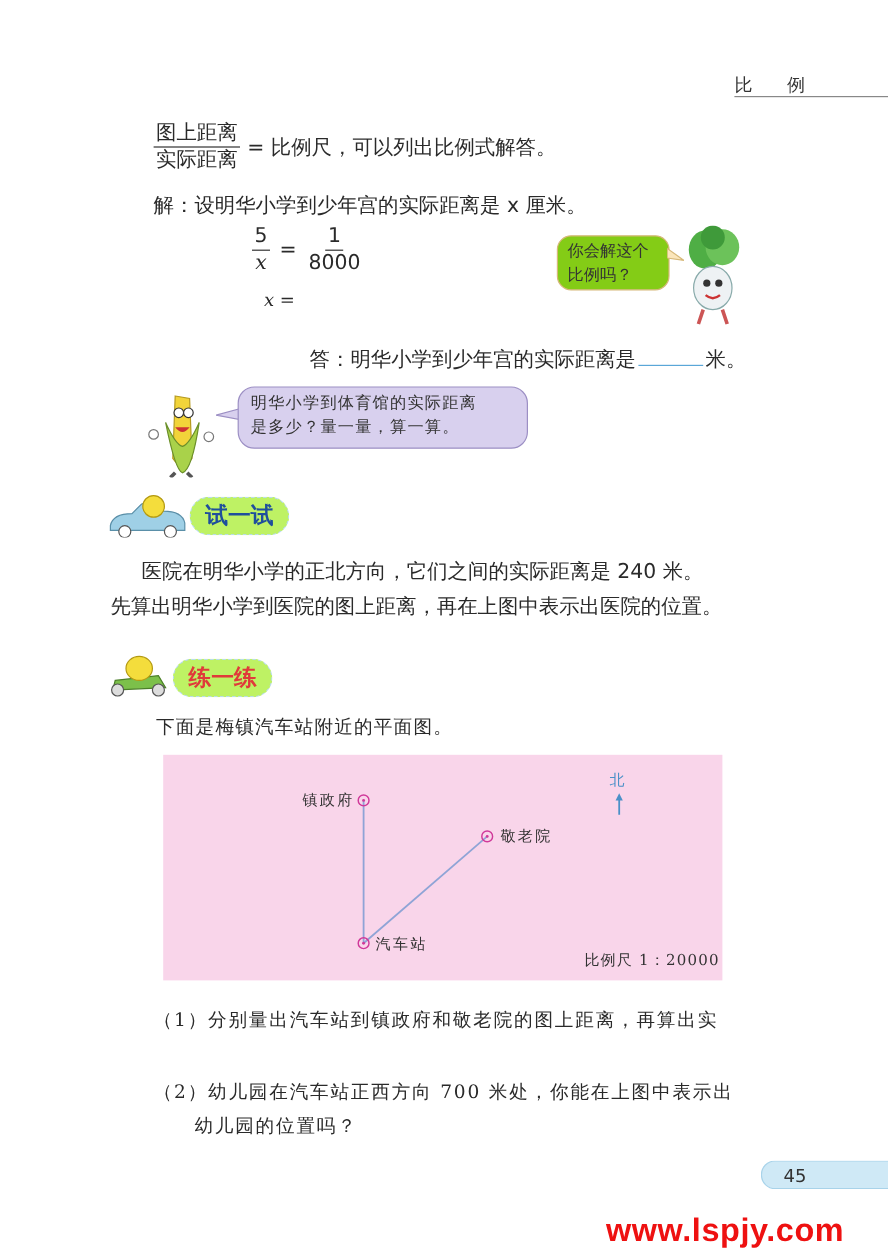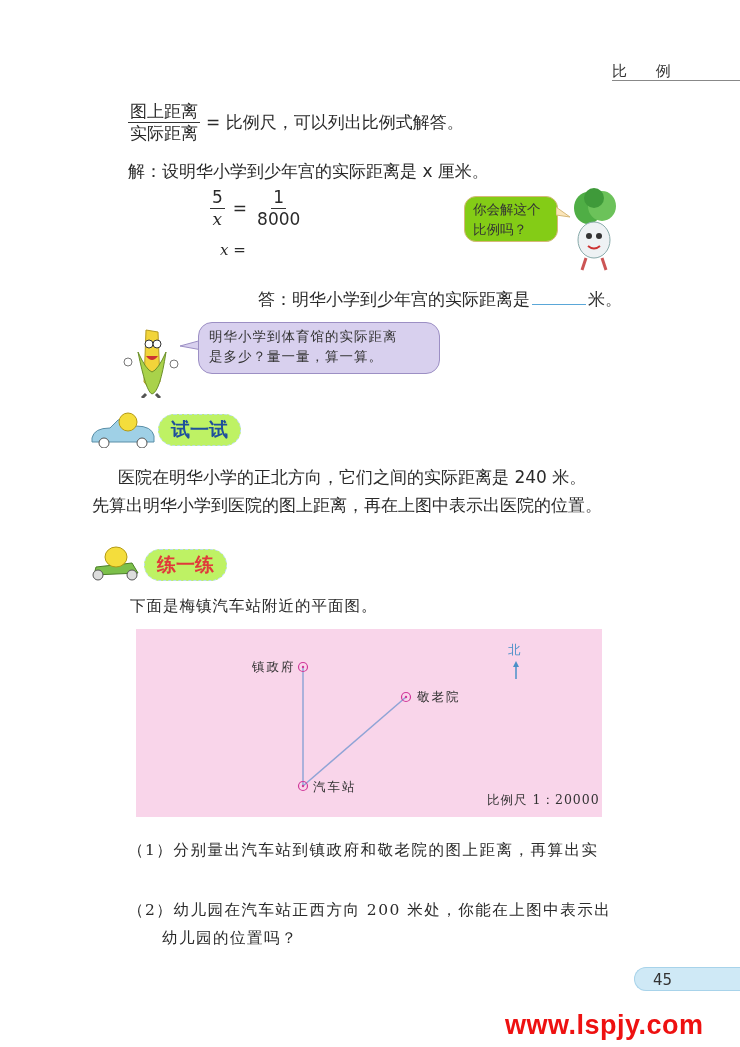--- a/index.html
+++ b/index.html
@@ -165,18 +165,18 @@
   <span class="map-label" style="left:281px;top:60px">敬老院</span>
   <span class="map-label" style="left:177px;top:150px">汽车站</span>
   <span class="map-label" style="left:372px;top:13px;color:#4a90c8;letter-spacing:0">北</span>
   <span class="map-label" style="left:351px;top:163px;letter-spacing:1px">比例尺 1：20000</span>
 </div>
 
 <div class="abs q q1">
   <div><span>（1）</span><span>分别量出汽车站到镇政府和敬老院的图上距离，再算出实</span></div>
 </div>
 <div class="abs q q2">
-  <div><span>（2）</span><span>幼儿园在汽车站正西方向 200 米处，你能在上图中表示出</span></div>
+  <div><span>（2）</span><span>幼儿园在汽车站正西方向 700 米处，你能在上图中表示出</span></div>
   <div class="indent">幼儿园的位置吗？</div>
 </div>
 
 <div class="abs page-tab">45</div>
 <div class="abs watermark">www.lspjy.com</div>
 
 </body></html>

